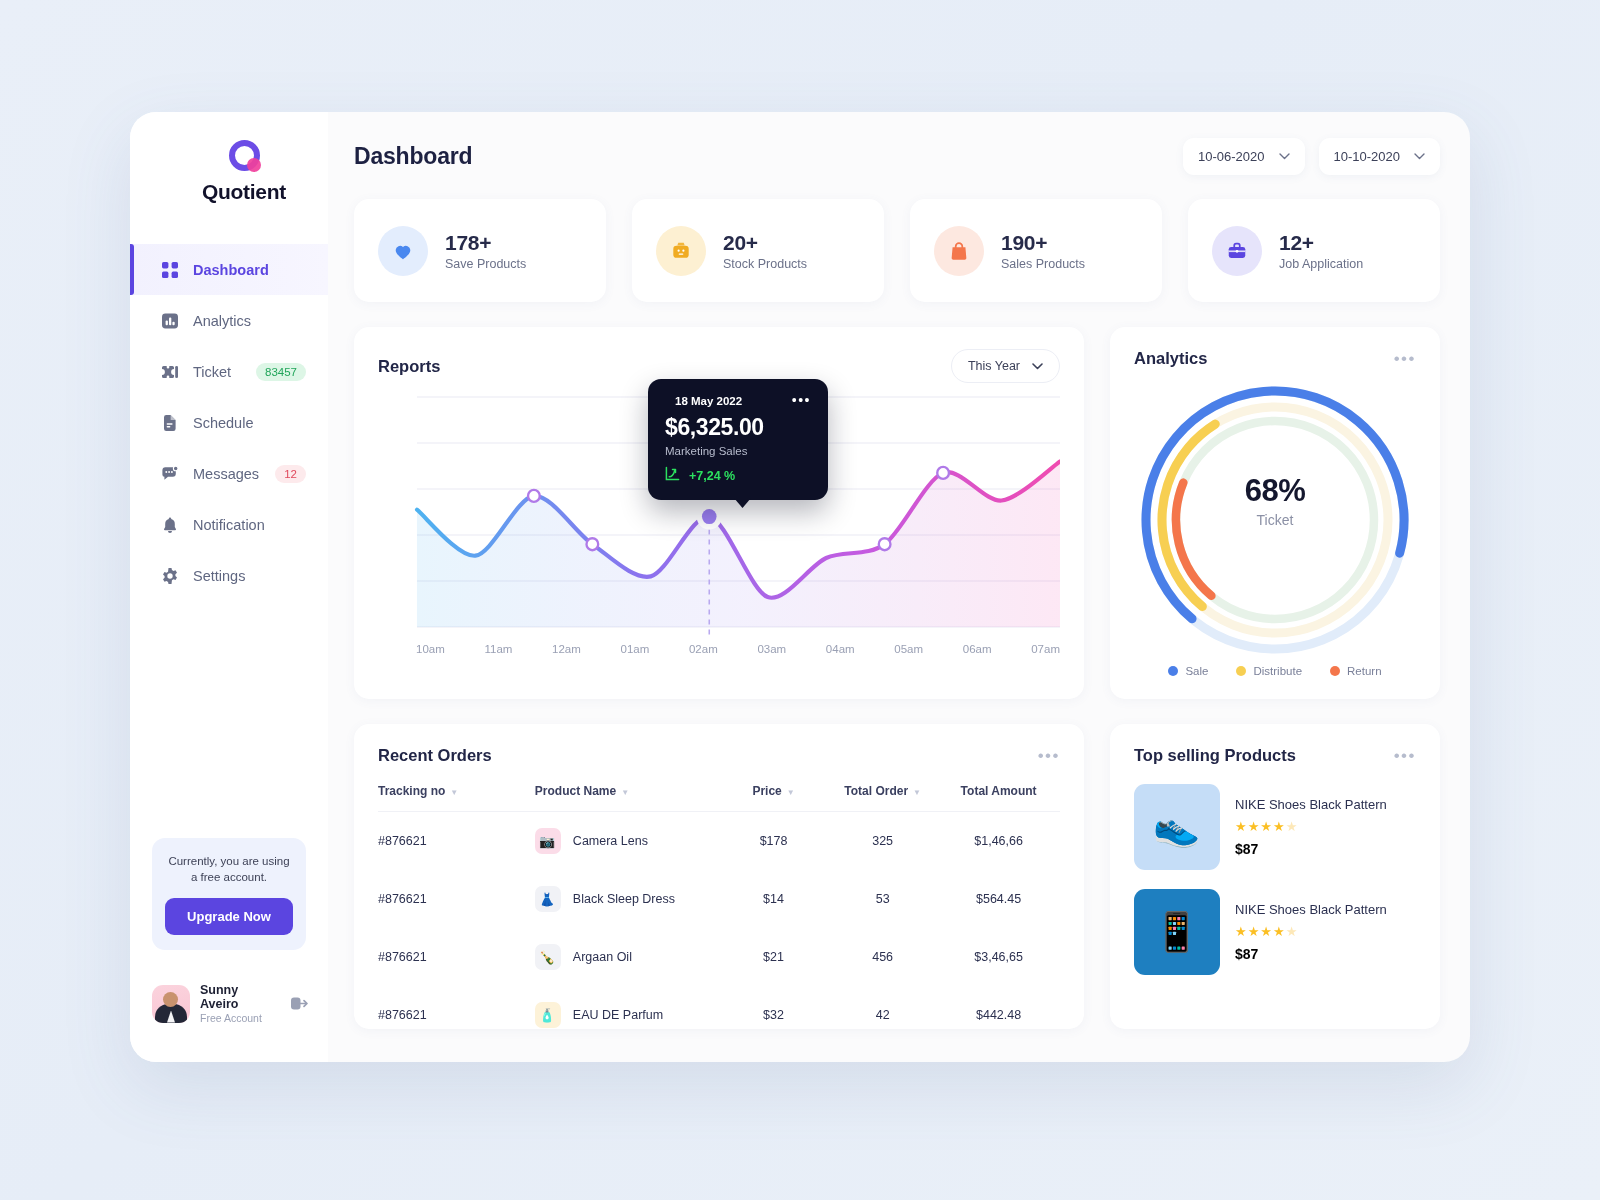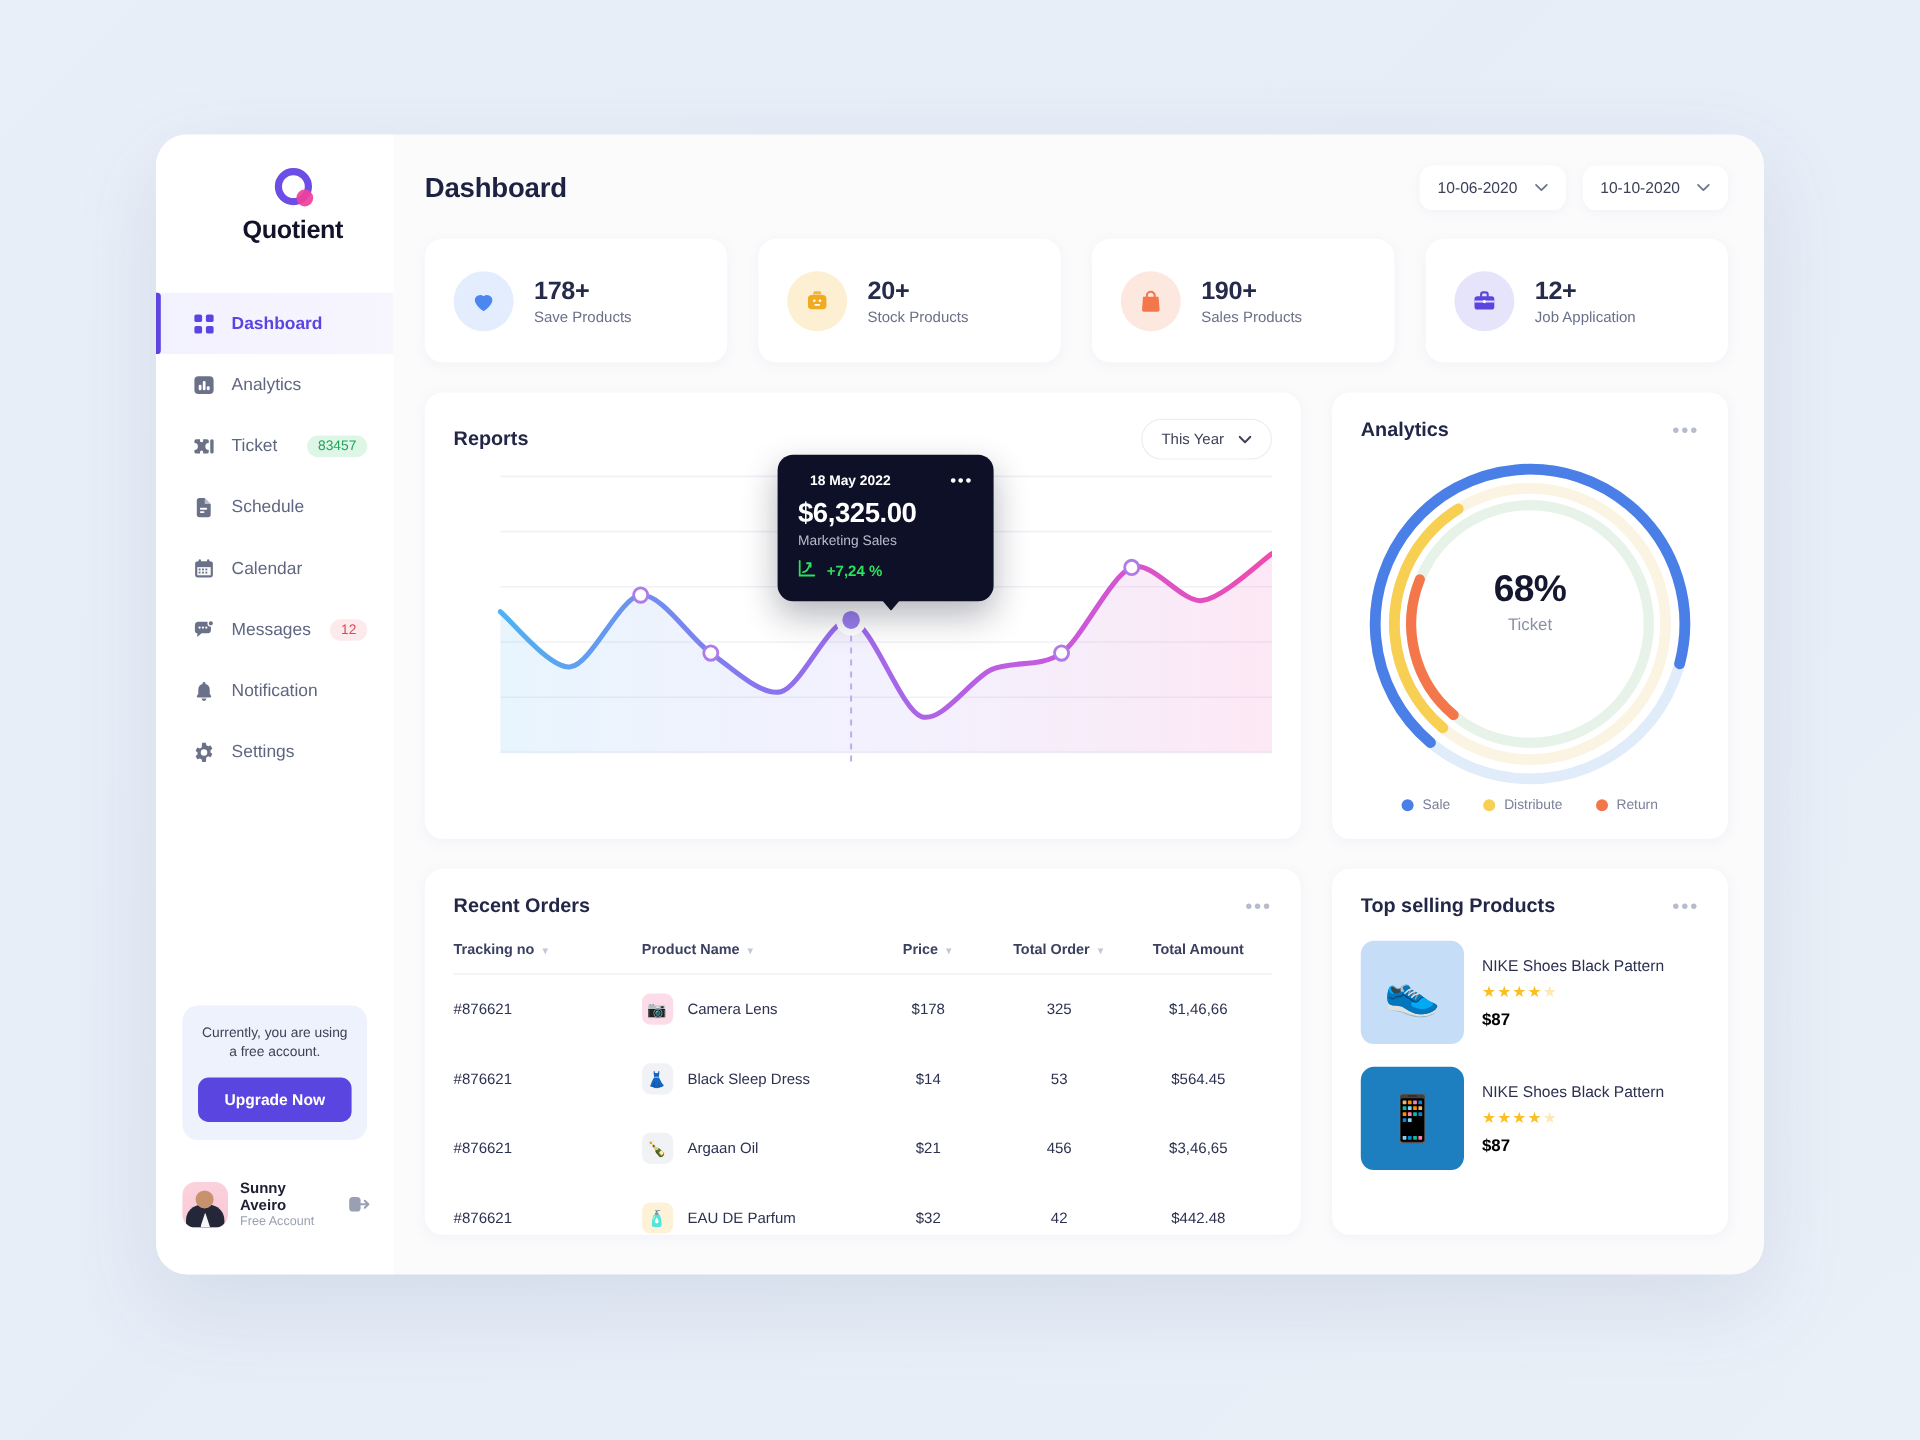--- a/index.html
+++ b/index.html
@@ -230,39 +230,20 @@
           <svg width="18" height="18" viewBox="0 0 18 18">
               <path d="M3 3.2A2.2 2.2 0 015.2 1h4.4l5 5v8.8A2.2 2.2 0 0112.4 17H5.2A2.2 2.2 0 013 14.8z" fill="#6b7189"></path>
               <path d="M9.6 1l5 5h-5z" fill="#fff" opacity=".55"></path>
               <rect x="5.6" y="9.2" width="6" height="1.5" rx=".75" fill="#fff"></rect>
               <rect x="5.6" y="12" width="3.8" height="1.5" rx=".75" fill="#fff"></rect>
             </svg>
         </span>
         <span class="lbl">Schedule</span>
       </div>
 
-      <div class="nav-item">
-        <span class="ico">
-          <svg width="18" height="18" viewBox="0 0 18 18">
-              <rect x="4.6" y="1" width="1.8" height="3.2" rx=".9" fill="#6b7189"></rect>
-              <rect x="11.6" y="1" width="1.8" height="3.2" rx=".9" fill="#6b7189"></rect>
-              <rect x="1.6" y="2.8" width="14.8" height="13.4" rx="2.2" fill="#6b7189"></rect>
-              <rect x="3.4" y="7.6" width="11.2" height="6.8" fill="#fff" opacity=".96"></rect>
-              <g fill="#6b7189">
-                <rect x="4.6" y="8.8" width="1.5" height="1.5"></rect>
-                <rect x="7.4" y="8.8" width="1.5" height="1.5"></rect>
-                <rect x="10.2" y="8.8" width="1.5" height="1.5"></rect>
-                <rect x="4.6" y="11.4" width="1.5" height="1.5"></rect>
-                <rect x="7.4" y="11.4" width="1.5" height="1.5"></rect>
-                <rect x="10.2" y="11.4" width="1.5" height="1.5"></rect>
-              </g>
-            </svg>
-        </span>
-        <span class="lbl">Calendar</span>
-      </div>
 
       <div class="nav-item">
         <span class="ico">
           <svg width="18" height="18" viewBox="0 0 18 18">
               <path d="M1.4 5.2A3 3 0 014.4 2.2h7.4a3 3 0 013 3v3.6a3 3 0 01-3 3H7l-3.6 3v-3a2 2 0 01-2-2z" fill="#6b7189"></path>
               <circle cx="5.3" cy="7" r=".95" fill="#fff"></circle>
               <circle cx="8.1" cy="7" r=".95" fill="#fff"></circle>
               <circle cx="10.9" cy="7" r=".95" fill="#fff"></circle>
               <circle cx="14.7" cy="3.4" r="2.3" fill="#6b7189" stroke="#fff" stroke-width="1.1"></circle>
             </svg>
@@ -432,20 +413,32 @@
             <line id="vline" stroke="#b9a9ef" stroke-width="1.6" stroke-dasharray="5 5" x1="340" x2="340" y1="138.60000000000002" y2="248"></line>
             <g id="markers">
                 <circle cx="160" cy="104.9" r="6" fill="#ffffff" stroke="#b07ae8" stroke-width="2.4"></circle>
                 <circle cx="220" cy="153.2" r="6" fill="#ffffff" stroke="#b07ae8" stroke-width="2.4"></circle>
                 <circle cx="340" cy="125.60000000000001" r="13" fill="#ffffff"></circle>
                 <circle cx="340" cy="125.60000000000001" r="7.5" fill="#9b7ef0"></circle>
                 <circle cx="520" cy="153.2" r="6" fill="#ffffff" stroke="#b07ae8" stroke-width="2.4"></circle>
                 <circle cx="580" cy="81.89999999999998" r="6" fill="#ffffff" stroke="#b07ae8" stroke-width="2.4"></circle>
               </g>
           </svg>
+          <div id="x-labels" style="position:absolute;left:38px;right:0;top:252px;display:flex;justify-content:space-between">
+              <div style="font-size:11.5px;color:#9aa0b4">10am</div>
+              <div style="font-size:11.5px;color:#9aa0b4">11am</div>
+              <div style="font-size:11.5px;color:#9aa0b4">12am</div>
+              <div style="font-size:11.5px;color:#9aa0b4">01am</div>
+              <div style="font-size:11.5px;color:#9aa0b4">02am</div>
+              <div style="font-size:11.5px;color:#9aa0b4">03am</div>
+              <div style="font-size:11.5px;color:#9aa0b4">04am</div>
+              <div style="font-size:11.5px;color:#9aa0b4">05am</div>
+              <div style="font-size:11.5px;color:#9aa0b4">06am</div>
+              <div style="font-size:11.5px;color:#9aa0b4">07am</div>
+            </div>
 
           <div class="tooltip">
             <div class="tt-top">
               <span class="tt-date">18 May 2022</span>
               <span class="tt-dots">•••</span>
             </div>
             <div class="tt-amount">$6,325.00</div>
             <div class="tt-sub">Marketing Sales</div>
             <div class="tt-delta">
               <span>

